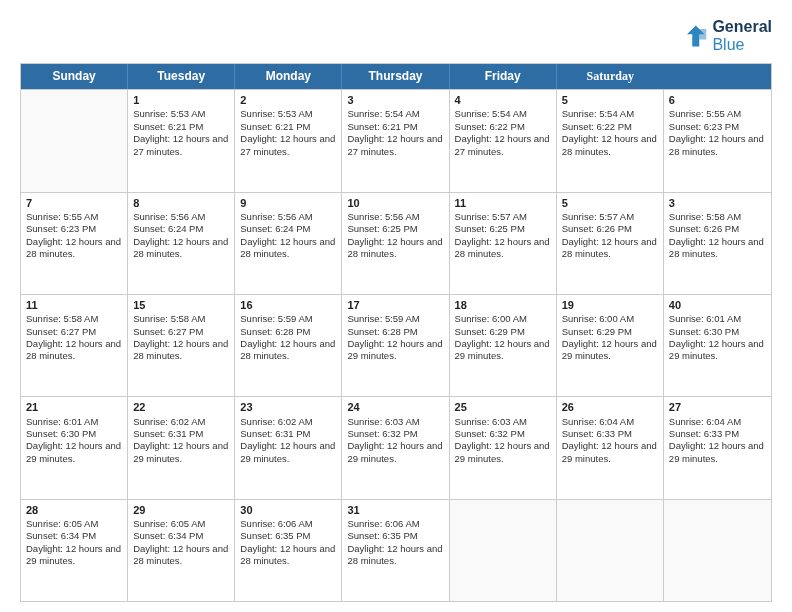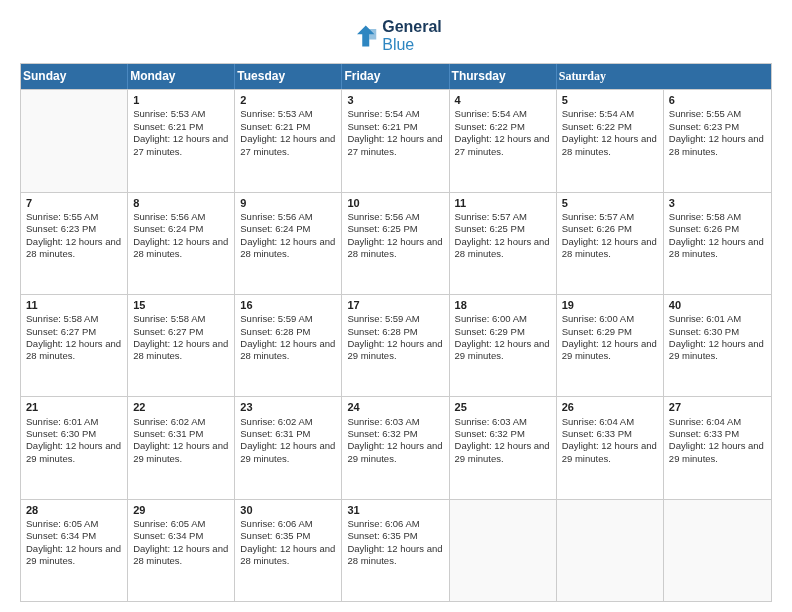--- a/index.html
+++ b/index.html
@@ -13,21 +13,21 @@
     .page {
       width: 792px;
       height: 612px;
       padding: 18px 20px 10px 20px;
       display: flex;
       flex-direction: column;
     }
     .header {
       display: flex;
       align-items: flex-start;
-      justify-content: center;
+      justify-content: flex-end;
       margin-bottom: 10px;
     }
     .logo {
       display: flex;
       align-items: center;
       gap: 4px;
     }
     .logo-icon {
       width: 28px;
       height: 28px;
@@ -53,20 +53,21 @@
     }
     .cal-header {
       display: grid;
       grid-template-columns: repeat(7, 1fr);
       background: #2e6da4;
     }
     .cal-header-cell {
       color: #fff;
       font-size: 12px;
       font-weight: bold;
+      text-align: center;
       padding: 5px 2px;
       border-right: 1px solid #4a88c0;
     }
     .cal-header-cell:last-child { border-right: none; font-family: Liberation Serif, serif; }
     .cal-body {
       flex: 1;
       display: flex;
       flex-direction: column;
     }
     .cal-row {
@@ -111,24 +112,24 @@
     </div>
     <div class="title-block">
       <div class="month-title"></div>
       <div class="subtitle"></div>
     </div>
   </div>
 
   <div class="calendar">
     <div class="cal-header">
     <div class="cal-header-cell">Sunday</div>
+        <div class="cal-header-cell">Tuesday</div>
         <div class="cal-header-cell">Monday</div>
-        <div class="cal-header-cell">Tuesday</div>
+        <div class="cal-header-cell">Thursday</div>
         <div class="cal-header-cell">Friday</div>
-        <div class="cal-header-cell">Thursday</div>
         <div class="cal-header-cell">Saturday</div>
       </div>
     <div class="cal-body">
     <div class="cal-row">
           <div class="cal-cell empty"></div>
           <div class="cal-cell">
             <span class="day-num">1</span>
             <span class="sun-line">Sunrise: 5:53 AM</span>
             <span class="sun-line">Sunset: 6:21 PM</span>
             <span class="sun-line">Daylight: 12 hours and 27 minutes.</span>

